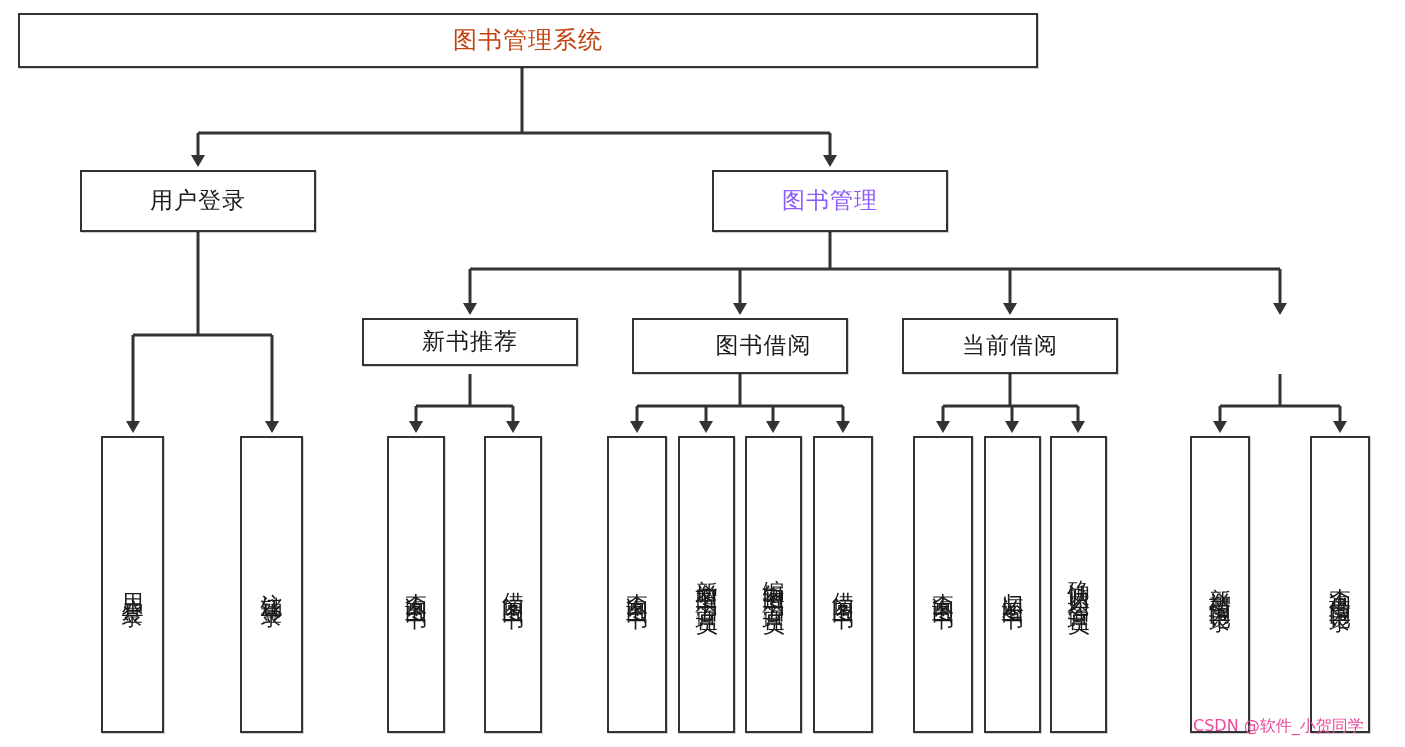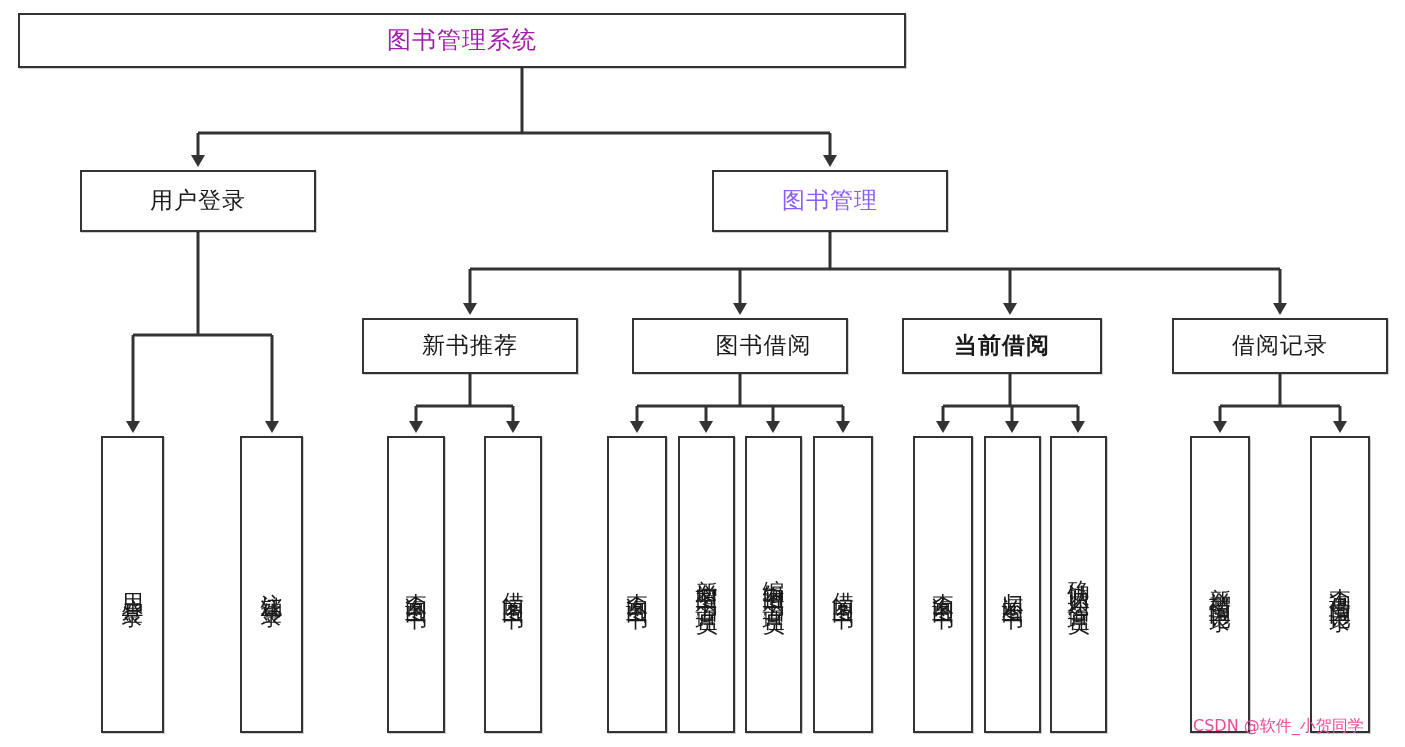--- a/index.html
+++ b/index.html
@@ -93,42 +93,39 @@
       <path d="M1012,406 L1012,422" marker-end="url(#arrow)"></path>
       <path d="M1078,406 L1078,422" marker-end="url(#arrow)"></path>
 
       <path d="M1280,374 L1280,406"></path>
       <path d="M1220,406 L1340,406"></path>
       <path d="M1220,406 L1220,422" marker-end="url(#arrow)"></path>
       <path d="M1340,406 L1340,422" marker-end="url(#arrow)"></path>
     </g>
   </svg>
 
-  <div class="node h-node root" style="left: 18px; top: 13px; width: 888px; height: 55px; border-color: rgb(51, 51, 51); background: rgb(255, 255, 255); color: #a21caf;">
+  <div class="node h-node root" style="left: 18px; top: 13px; width: 1020px; height: 55px; border-color: rgb(51, 51, 51); background: rgb(255, 255, 255); color: #c2410c;">
     <span class="lbl">图书管理系统</span>
   </div>
 
   <div class="node h-node" style="left: 80px; top: 170px; width: 236px; height: 62px; border-color: rgb(51, 51, 51); background: rgb(255, 255, 255); color: rgb(26, 26, 26);">
     <span class="lbl">用户登录</span>
   </div>
   <div class="node h-node" style="left: 712px; top: 170px; width: 236px; height: 62px; border-color: rgb(51, 51, 51); background: rgb(255, 255, 255); color: #8b5cf6;">
     <span class="lbl">图书管理</span>
   </div>
 
-  <div class="node h-node" style="left: 362px; top: 318px; width: 216px; height: 56px; border-color: rgb(51, 51, 51); background: rgb(255, 255, 255); color: rgb(26, 26, 26);">
+  <div class="node h-node" style="left: 362px; top: 318px; width: 216px; height: 48px; border-color: rgb(51, 51, 51); background: rgb(255, 255, 255); color: rgb(26, 26, 26);">
     <span class="lbl">新书推荐</span>
   </div>
   <div class="node h-node" style="left: 632px; top: 318px; width: 216px; height: 56px; border-color: rgb(51, 51, 51); background: rgb(255, 255, 255); color: rgb(26, 26, 26); padding-left: 47px;">
     <span class="lbl">图书借阅</span>
   </div>
-  <div class="node h-node" style="left: 902px; top: 318px; width: 200px; height: 56px; border-color: rgb(51, 51, 51); background: rgb(255, 255, 255); color: rgb(26, 26, 26); font-weight: bold;">
+  <div class="node h-node" style="left: 902px; top: 318px; width: 216px; height: 56px; border-color: rgb(51, 51, 51); background: rgb(255, 255, 255); color: rgb(26, 26, 26);">
     <span class="lbl">当前借阅</span>
-  </div>
-  <div class="node h-node" style="left: 1172px; top: 318px; width: 216px; height: 56px; border-color: rgb(51, 51, 51); background: rgb(255, 255, 255); color: rgb(26, 26, 26);">
-    <span class="lbl">借阅记录</span>
   </div>
 
   <div class="node v-node" style="left: 101px; top: 436px; width: 63px; height: 297px; border-color: rgb(51, 51, 51); background: rgb(255, 255, 255); color: rgb(26, 26, 26);">
     <span class="lbl">用户登录</span>
   </div>
   <div class="node v-node" style="left: 240px; top: 436px; width: 63px; height: 297px; border-color: rgb(51, 51, 51); background: rgb(255, 255, 255); color: rgb(26, 26, 26);">
     <span class="lbl">注销登录</span>
   </div>
   <div class="node v-node" style="left: 387px; top: 436px; width: 58px; height: 297px; border-color: rgb(51, 51, 51); background: rgb(255, 255, 255); color: rgb(26, 26, 26);">
     <span class="lbl">查询图书</span>

